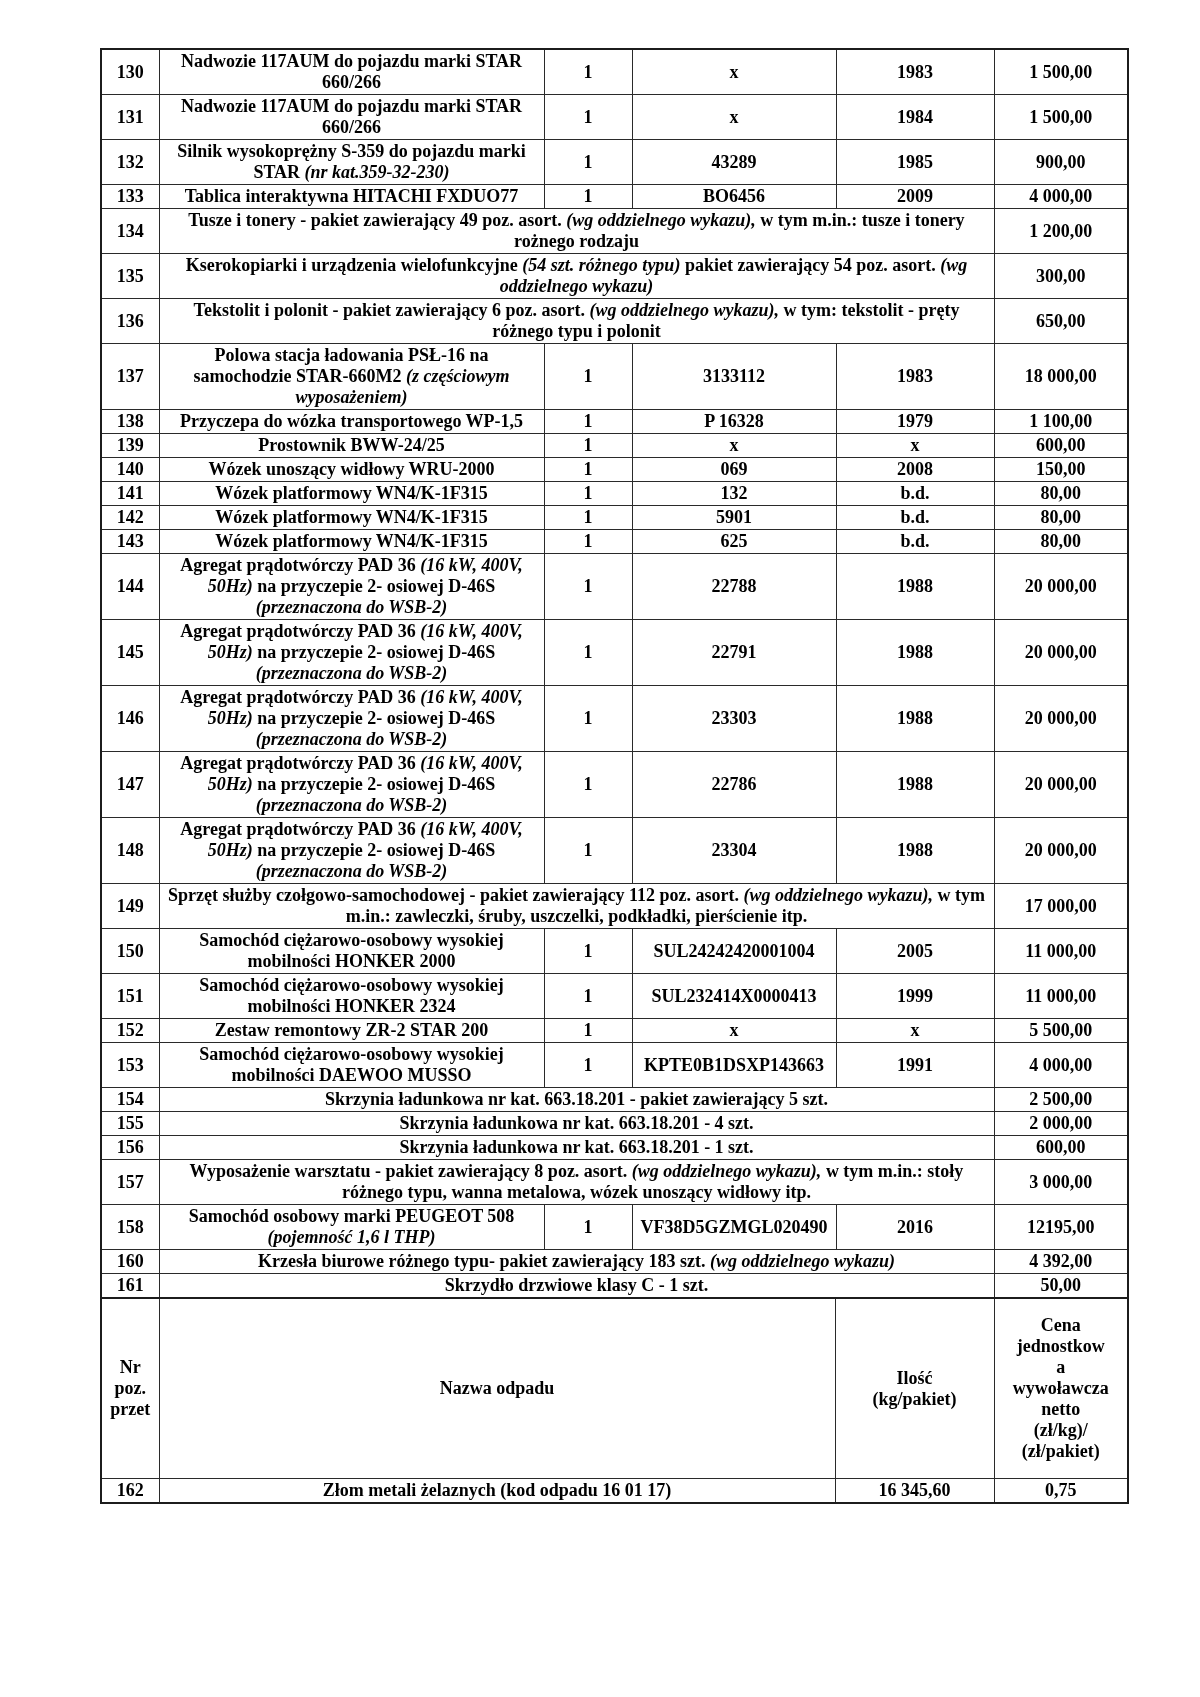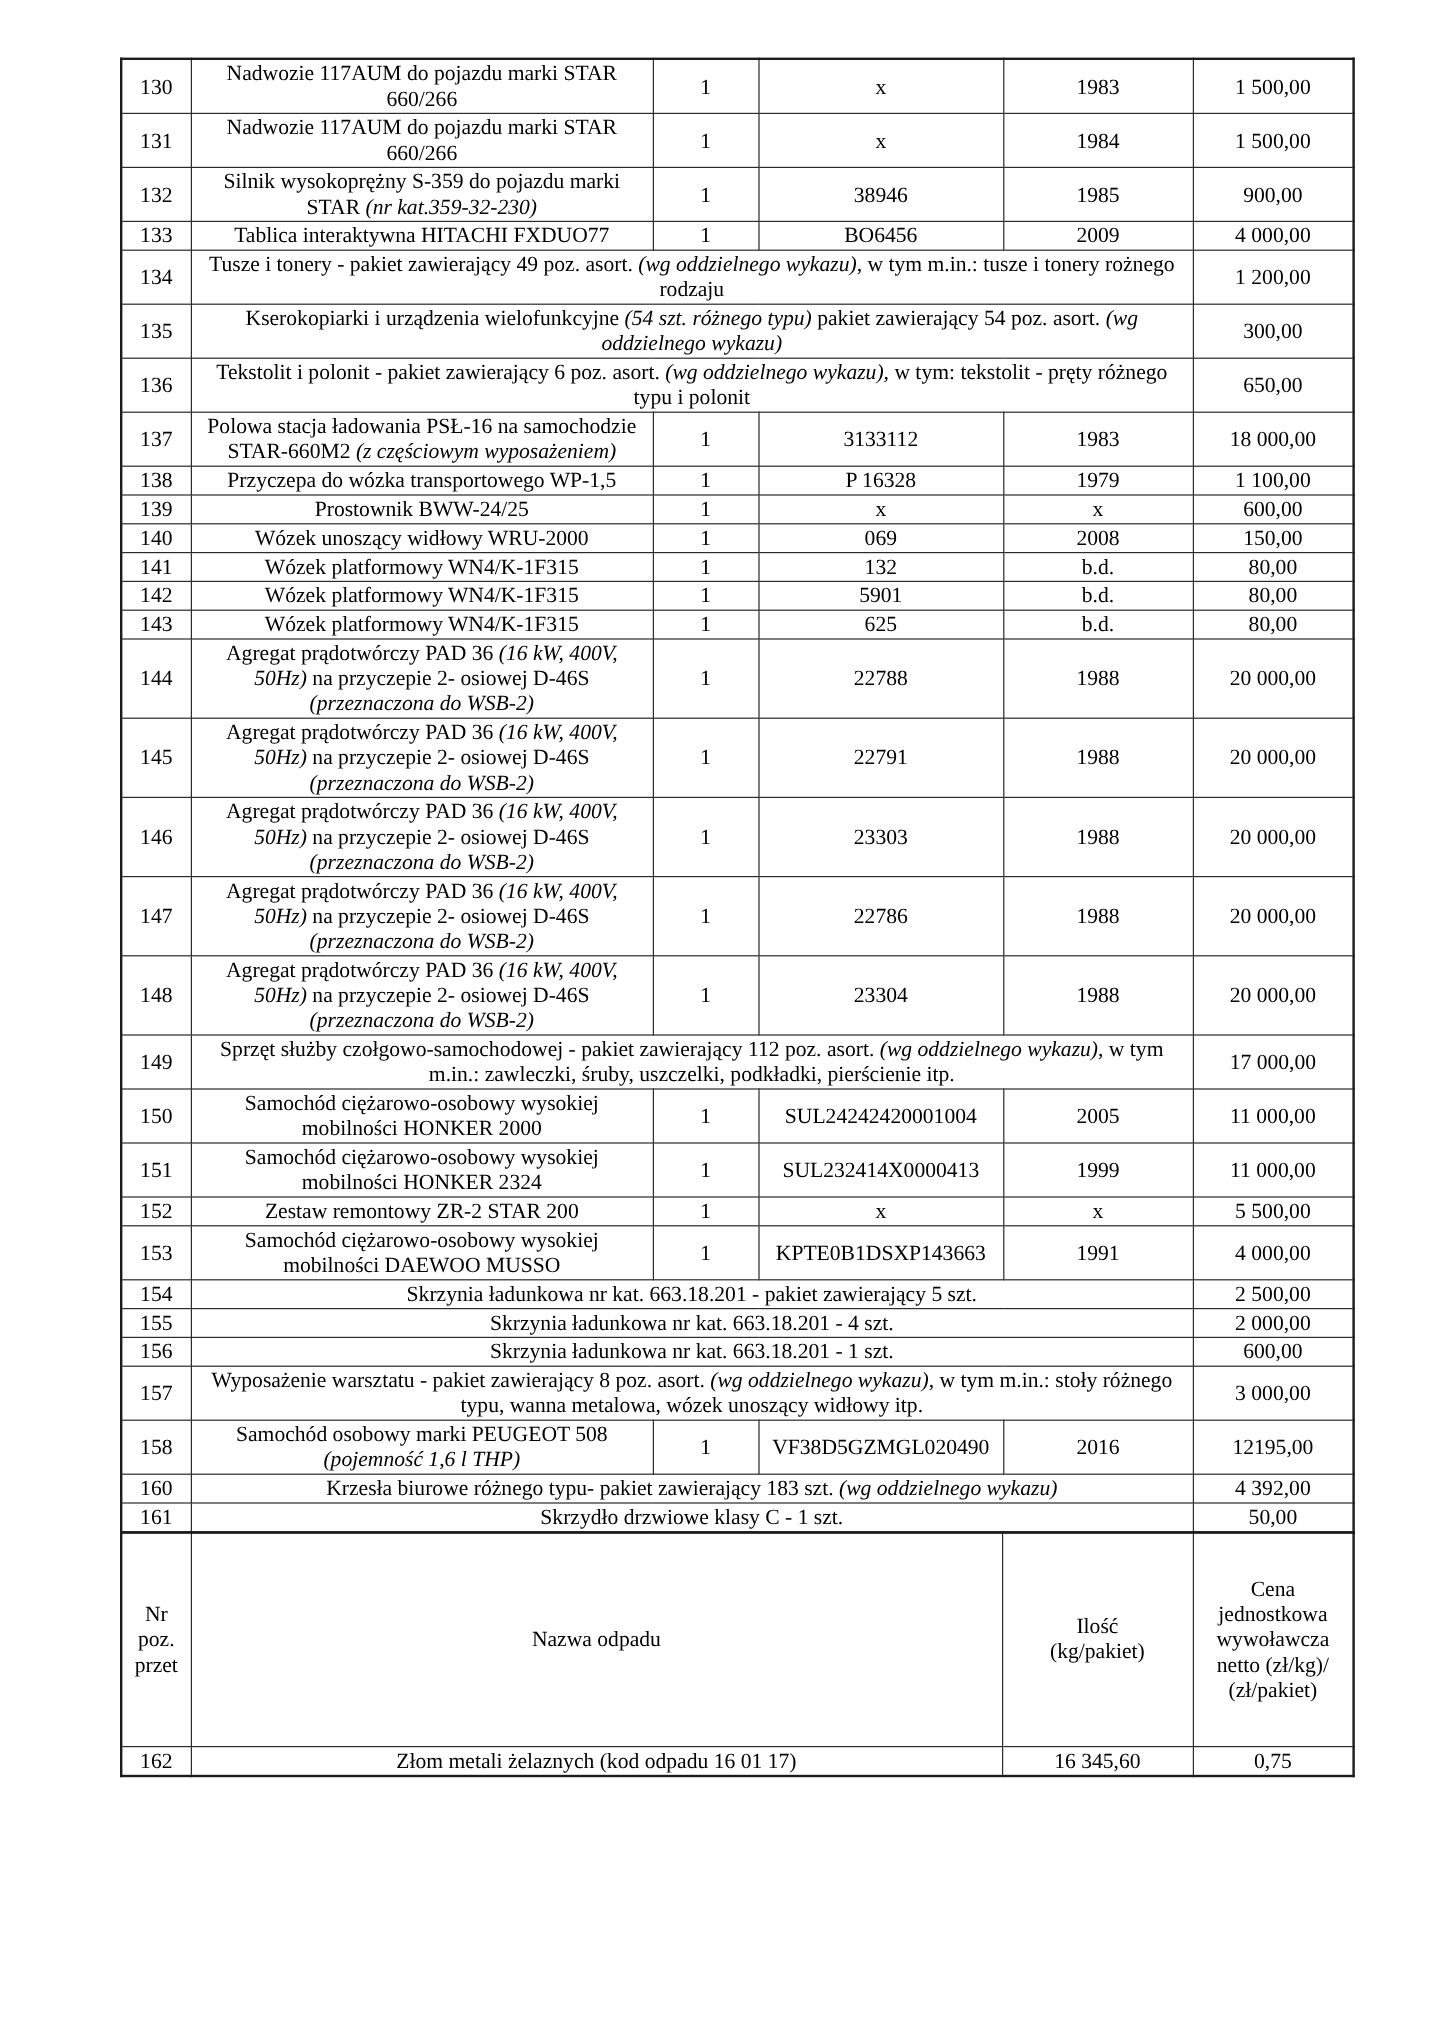--- a/index.html
+++ b/index.html
@@ -8,20 +8,21 @@
     width:1200px;height:1697px;
     background:#ffffff;
     font-family:"Liberation Serif","DejaVu Serif",serif;
     color:#000;
     overflow:hidden;
   }
   .tables-wrap{
     position:absolute;
     left:100px;top:48px;
     width:976px;
+    font-weight:bold;
   }
   table{
     border-collapse:collapse;
     table-layout:fixed;
     width:1027px;
     border:2px solid #1c1c1c;
   }
   .waste-table{margin-top:-2px;}
   td{
     border:1px solid #2a2a2a;
@@ -71,21 +72,21 @@
             <td class="name"><span>Nadwozie 117AUM do pojazdu marki STAR 660/266</span></td>
             <td class="num">1</td>
             <td class="num">x</td>
             <td class="num">1984</td>
             <td class="num">1 500,00</td>
           </tr>
           <tr>
             <td class="num">132</td>
             <td class="name"><span>Silnik wysokoprężny S-359 do pojazdu marki STAR </span><i>(nr kat.359-32-230)</i></td>
             <td class="num">1</td>
-            <td class="num">38946</td>
+            <td class="num">43289</td>
             <td class="num">1985</td>
             <td class="num">900,00</td>
           </tr>
           <tr>
             <td class="num">133</td>
             <td class="name"><span>Tablica interaktywna HITACHI FXDUO77</span></td>
             <td class="num">1</td>
             <td class="num">BO6456</td>
             <td class="num">2009</td>
             <td class="num">4 000,00</td>

